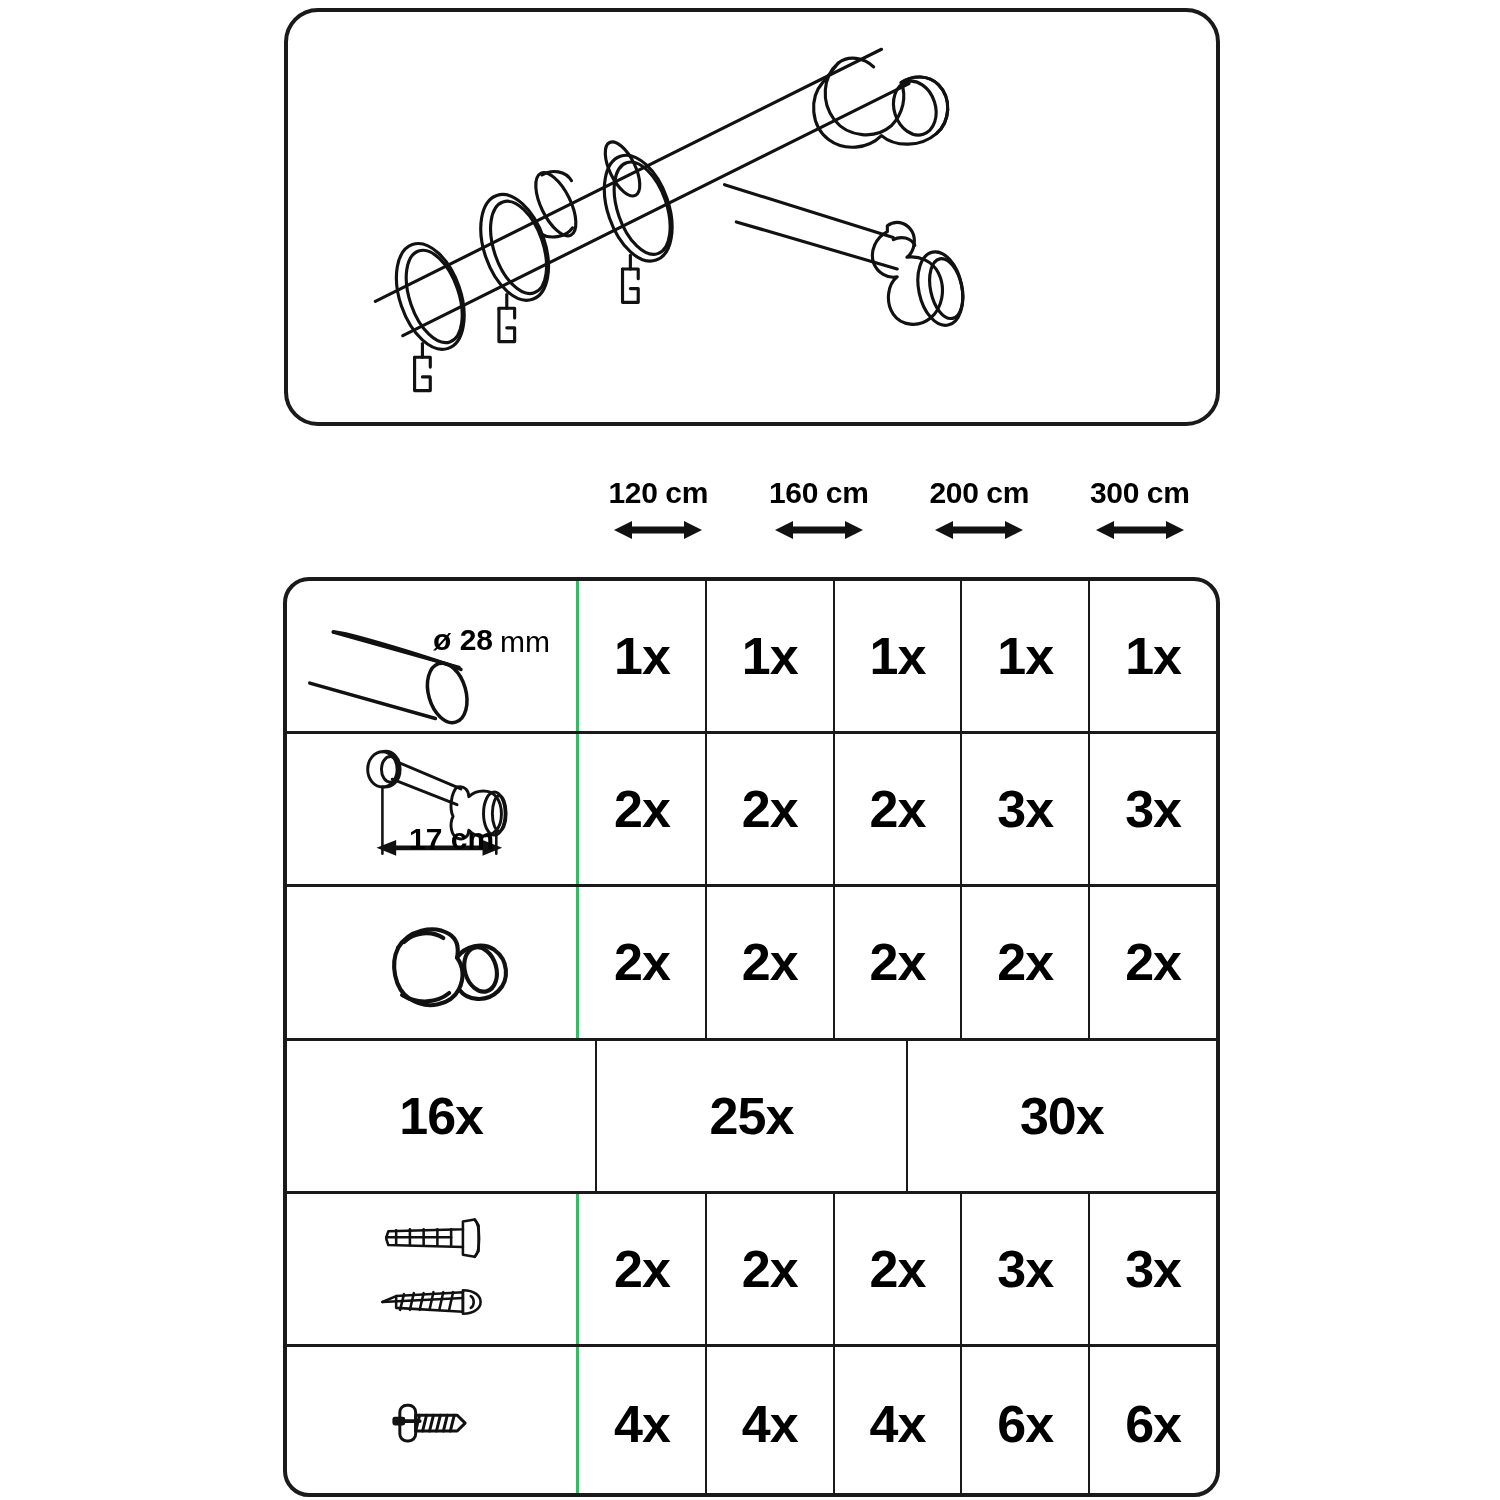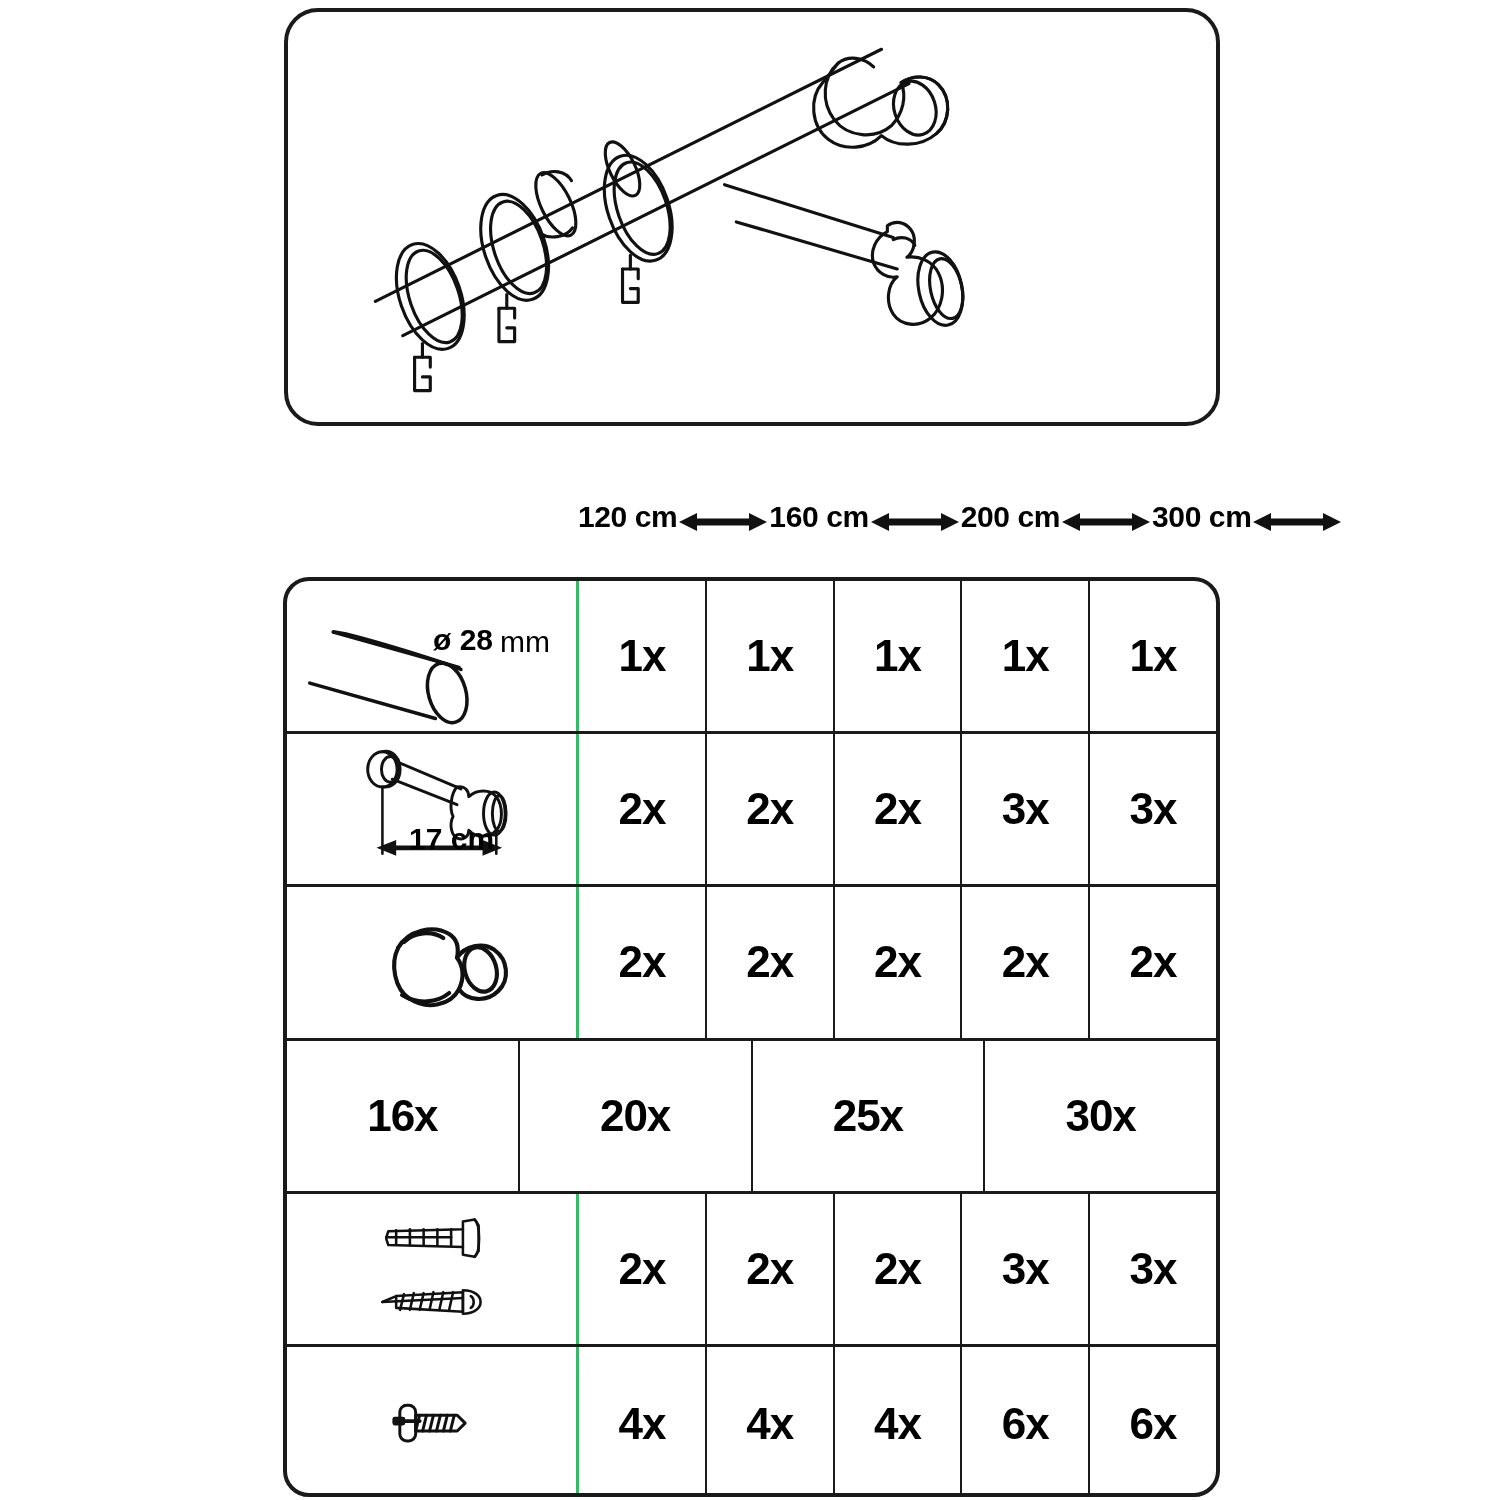--- a/index.html
+++ b/index.html
@@ -35,21 +35,21 @@
     position: absolute;
     left: 578px;
     top: 478px;
     width: 642px;
     height: 78px;
     display: flex;
   }
   .size-col {
     flex: 1 1 0;
     display: flex;
-    flex-direction: row;
+    flex-direction: column;
     align-items: center;
     justify-content: flex-start;
   }
   .size-label {
     font-size: 30px;
     font-weight: bold;
     letter-spacing: -0.4px;
     line-height: 1;
     white-space: nowrap;
   }
@@ -97,21 +97,21 @@
   }
   .part-art svg { display: block; width: 100%; height: 100%; }
 
   .qty-cell {
     flex: 1 1 0;
     box-sizing: border-box;
     border-right: 2px solid #1a1a1a;
     display: flex;
     align-items: center;
     justify-content: center;
-    font-size: 44px;
+    font-size: 52px;
     font-weight: bold;
     letter-spacing: -1px;
     line-height: 1;
   }
   .qty-cell:last-child { border-right: none; }
 
   
   .dim-text {
     position: absolute;
     font-size: 30px;
@@ -304,21 +304,20 @@
     </div>
     <div class="qty-cell">2x</div>
     <div class="qty-cell">2x</div>
     <div class="qty-cell">2x</div>
     <div class="qty-cell">2x</div>
     <div class="qty-cell">2x</div>
   </div>
 
   <div class="table-row">
     <div class="qty-cell">16x</div>
-    <div class="qty-cell">20x</div>
     <div class="qty-cell">25x</div>
     <div class="qty-cell">30x</div>
   </div>
 
   <div class="table-row">
     <div class="part-cell">
       <div class="part-art">
         <svg viewBox="0 0 292 153" xmlns="http://www.w3.org/2000/svg" fill="none" stroke="#111" stroke-width="2.6" stroke-linecap="round" stroke-linejoin="round">
 
           <g>

